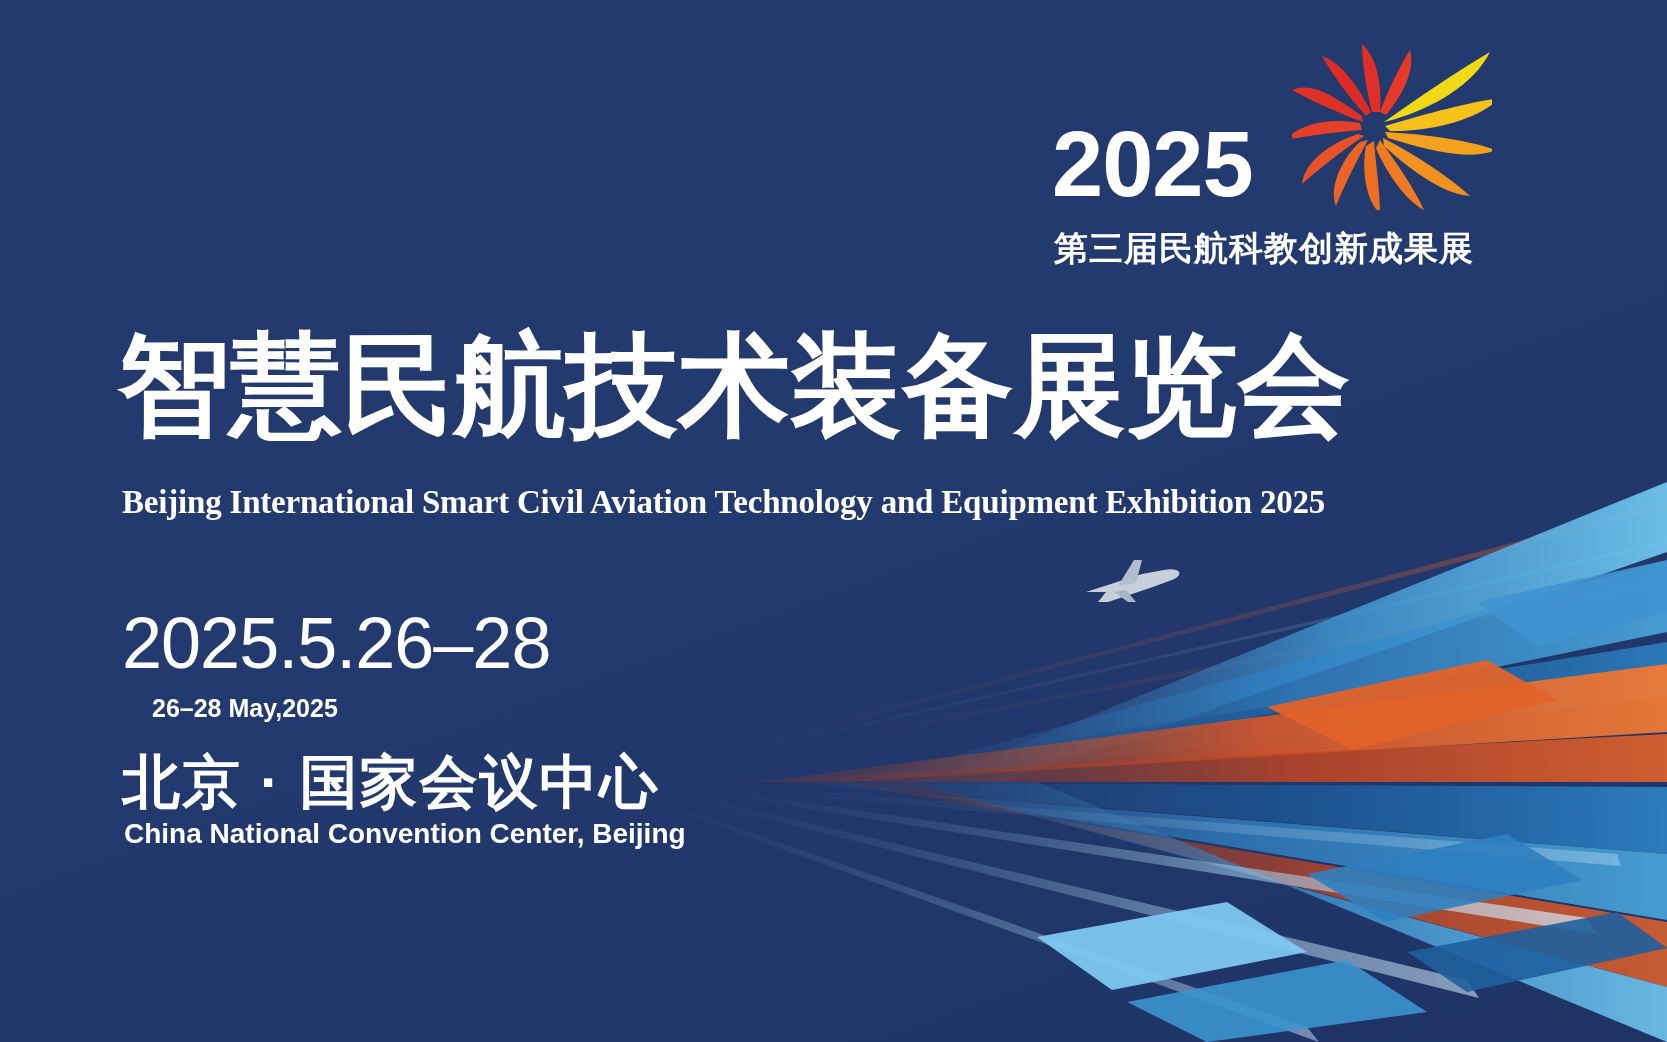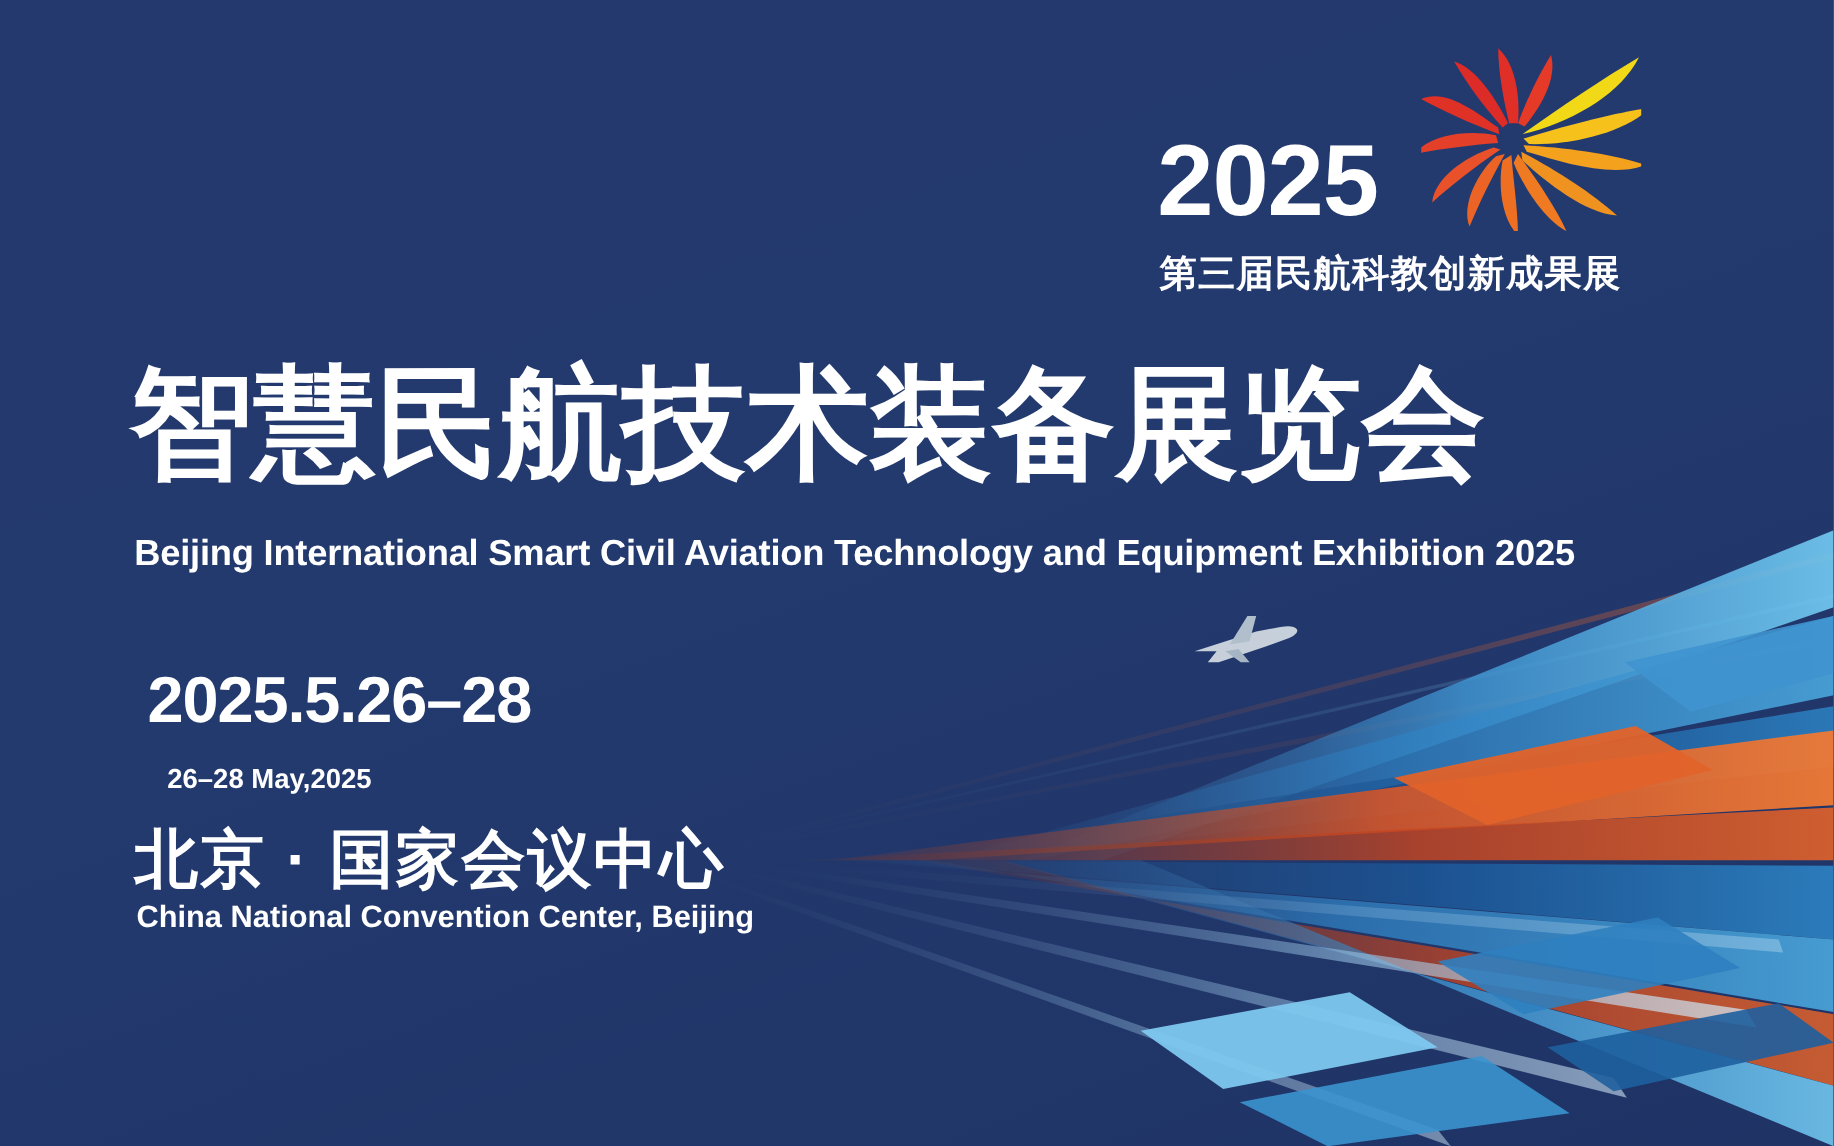--- a/index.html
+++ b/index.html
@@ -1,21 +1,21 @@
 <!DOCTYPE html>
 <html><head>
 <meta charset="utf-8">
 <style>
   html,body{margin:0;padding:0;background:#1d3668;}
   body{font-family:"Liberation Sans", sans-serif;}
 
   #poster{
     position:relative;
     width:1667px;height:1042px;
-    background:#8b5cf6;
+    background:#c2410c;
     overflow:hidden;
   }
   
   #bg-gradient{
     position:absolute;inset:0;
     background:linear-gradient(160deg,#24396e 0%,#233a6f 45%,#1f3365 100%);
   }
 
   
   #graphic{position:absolute;right:0;bottom:0;width:1060px;height:560px;}
@@ -47,28 +47,28 @@
     line-height:1.08;letter-spacing:-1px;white-space:nowrap;
   }
   #title2{
     position:absolute;left:118px;top:326px;
     font-size:112px;font-weight:bold;color:#ffffff;
     line-height:1.08;letter-spacing:0px;white-space:nowrap;
   }
   #subtitle-en{
     position:absolute;left:122px;top:484px;
     font-size:33px;font-weight:bold;color:#ffffff;
-    letter-spacing:-0.2px;white-space:nowrap;
+    letter-spacing:-0.2px;white-space:nowrap;font-family:Liberation Serif, serif;
   }
 
   
   #date-main{
     position:absolute;left:122px;top:607px;
-    font-size:59px;font-weight:bold;color:#ffffff;
-    letter-spacing:-1px;white-space:nowrap;line-height:1;margin-left:12px;
+    font-size:72px;font-weight:normal;color:#ffffff;
+    letter-spacing:-1px;white-space:nowrap;line-height:1;
   }
   #date-en{
     position:absolute;left:124px;top:694px;
     font-size:25px;font-weight:bold;color:#ffffff;
     white-space:nowrap;
     margin-left:28px;
   }
   #venue-cn{
     position:absolute;left:122px;top:750px;
     font-size:58px;font-weight:bold;color:#ffffff;

